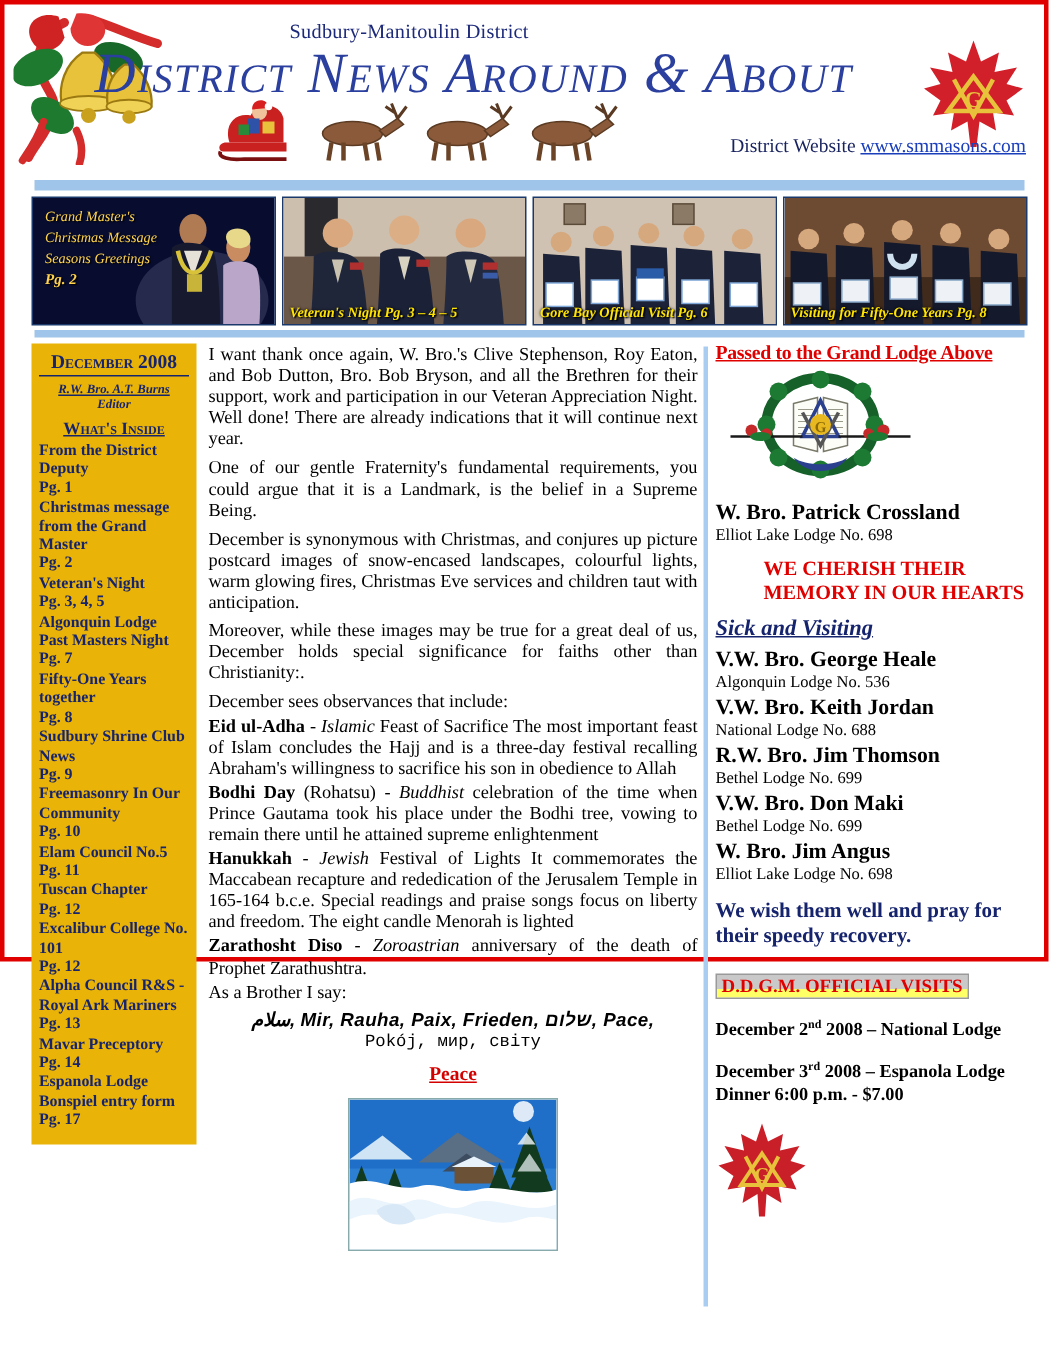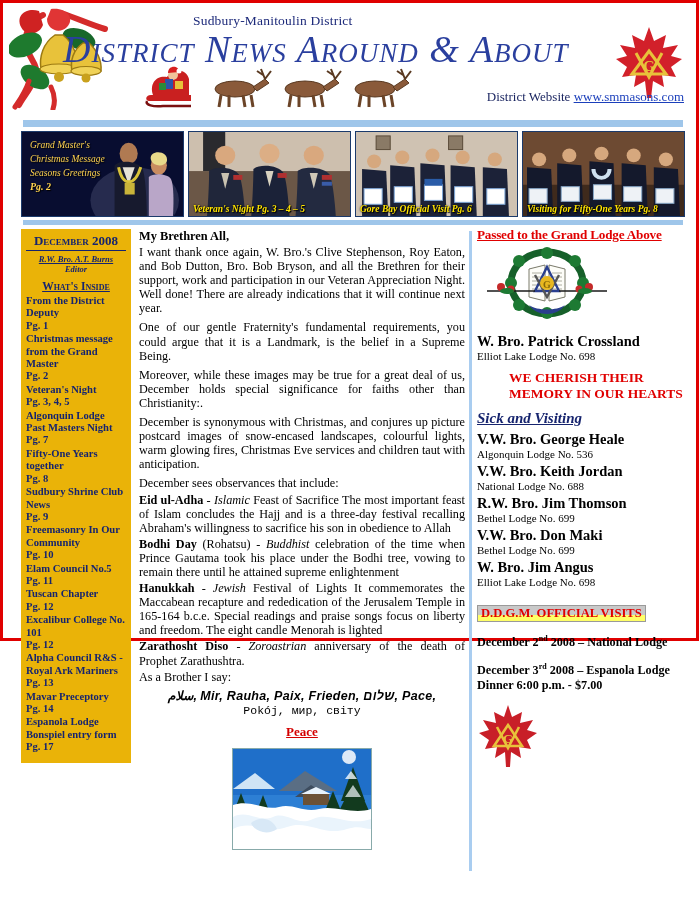--- a/index.html
+++ b/index.html
@@ -278,26 +278,25 @@
           <div class="sb-item">Elam Council No.5<br>Pg. 11</div>
           <div class="sb-item">Tuscan Chapter<br>Pg. 12</div>
           <div class="sb-item">Excalibur College No. 101<br>Pg. 12</div>
           <div class="sb-item">Alpha Council R&amp;S - Royal Ark Mariners<br>Pg. 13</div>
           <div class="sb-item">Mavar Preceptory<br>Pg. 14</div>
           <div class="sb-item">Espanola Lodge Bonspiel entry form<br>Pg. 17</div>
         </div>
     </div>
 
     <div class="main">
-      <div class="m-greet">My Brethren All,</div>
       <div id="main-paragraphs">
           <div class="m-p">I want thank once again, W. Bro.'s Clive Stephenson, Roy Eaton, and Bob Dutton, Bro. Bob Bryson, and all the Brethren for their support, work and participation in our Veteran Appreciation Night.  Well done!  There are already indications that it will continue next year.</div>
           <div class="m-p">One of our gentle Fraternity's fundamental requirements, you could argue that it is a Landmark, is the belief in a Supreme Being.</div>
+          <div class="m-p">December is synonymous with Christmas, and conjures up picture postcard images of snow-encased landscapes, colourful lights, warm glowing fires, Christmas Eve services and children taut with anticipation.</div>
           <div class="m-p">Moreover, while these images may be true for a great deal of us, December holds special significance for faiths other than Christianity:.</div>
-          <div class="m-p">December is synonymous with Christmas, and conjures up picture postcard images of snow-encased landscapes, colourful lights, warm glowing fires, Christmas Eve services and children taut with anticipation.</div>
           <div class="m-p m-tight">December sees observances that include:</div>
         </div>
       <div id="main-observances">
           <div class="m-p m-tight"><b>Eid ul-Adha</b> - <i>Islamic</i> Feast of Sacrifice The most important feast of Islam concludes the Hajj and is a three-day festival recalling Abraham's willingness to sacrifice his son in obedience to Allah</div>
           <div class="m-p m-tight"><b>Bodhi Day</b> (Rohatsu) - <i>Buddhist</i> celebration of the time when Prince Gautama took his place under the Bodhi tree, vowing to remain there until he attained supreme enlightenment</div>
           <div class="m-p m-tight"><b>Hanukkah</b> - <i>Jewish</i> Festival of Lights It commemorates the Maccabean recapture and rededication of the Jerusalem Temple in 165-164 b.c.e. Special readings and praise songs focus on liberty and freedom. The eight candle Menorah is lighted</div>
           <div class="m-p m-tight"><b>Zarathosht Diso</b> - <i>Zoroastrian</i> anniversary of the death of Prophet Zarathushtra.</div>
         </div>
       <div id="main-closing">
           <div class="m-p m-tight">As a Brother I say:</div>
@@ -389,20 +388,21 @@
           <div class="r-name">V.W. Bro. Keith Jordan</div>
           <div class="r-lodge">National Lodge No. 688</div>
           <div class="r-name">R.W. Bro. Jim Thomson</div>
           <div class="r-lodge">Bethel Lodge No. 699</div>
           <div class="r-name">V.W. Bro. Don Maki</div>
           <div class="r-lodge">Bethel Lodge No. 699</div>
           <div class="r-name">W. Bro. Jim Angus</div>
           <div class="r-lodge">Elliot Lake Lodge No. 698</div>
         </div>
 
+      <div class="r-wish">We wish them well and pray for their speedy recovery.</div>
 
       <div><span class="r-ddgm">D.D.G.M. OFFICIAL VISITS</span></div>
 
       <div class="r-visit">
         <span>December 2</span><sup>nd</sup><span> 2008 – National Lodge</span>
       </div>
       <div class="r-visit">
         <span>December 3</span><sup>rd</sup><span> 2008 – Espanola Lodge</span>
         <div>Dinner 6:00 p.m. - $7.00</div>
       </div>

